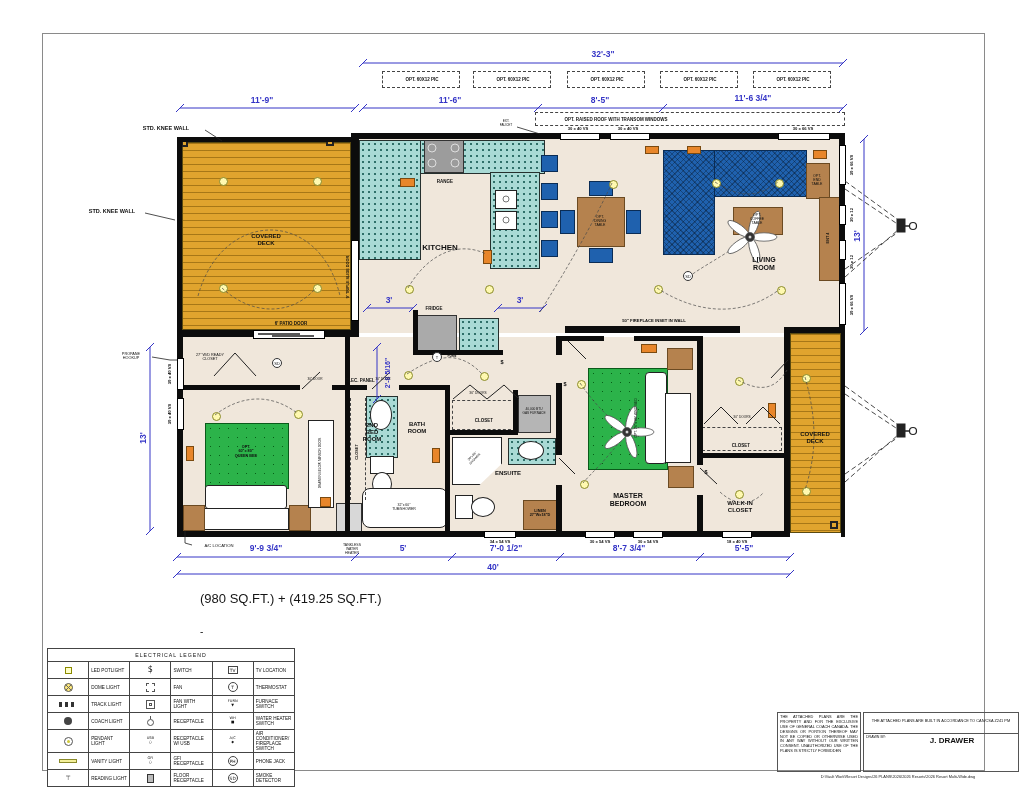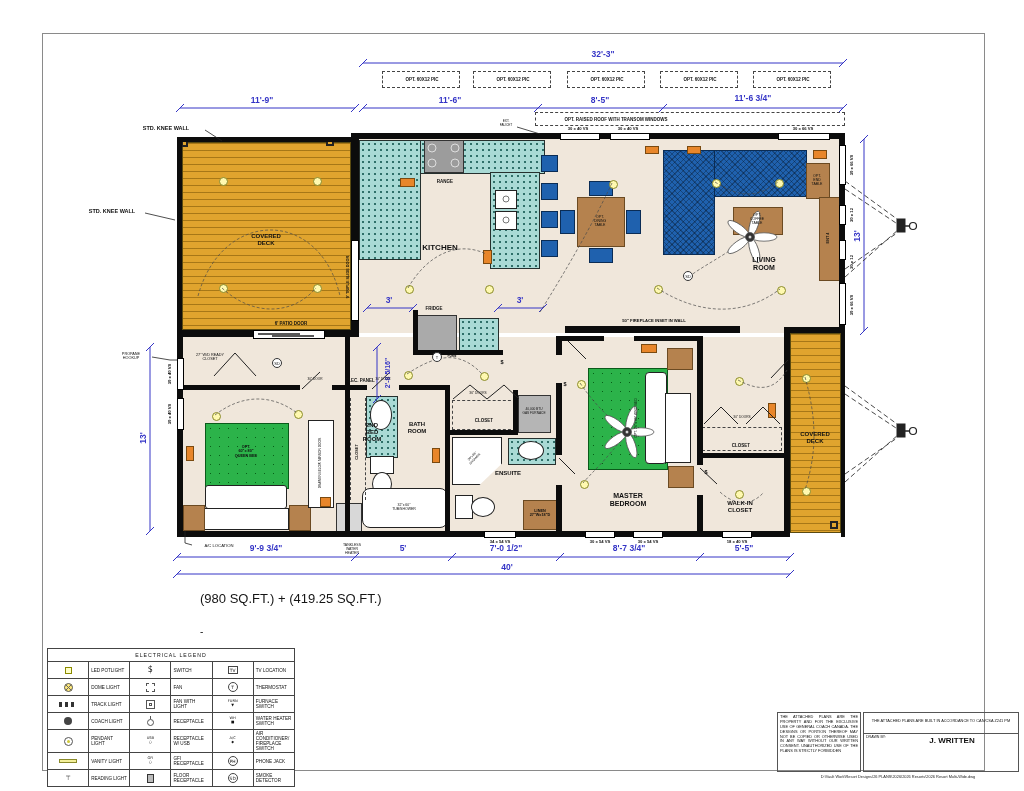--- a/index.html
+++ b/index.html
@@ -344,21 +344,21 @@
   <div class="dimlbl r90" style="left:143px;top:438px;">13'</div>
   <div class="dimlbl r90" style="left:857px;top:236px;">13'</div>
   <div class="dimlbl" style="left:389px;top:300px;">3'</div>
   <div class="dimlbl" style="left:520px;top:300px;">3'</div>
   <div class="dimlbl r90" style="left:387px;top:373px;font-size:7px;">2'-8 5/16"</div>
   <div class="dimlbl" style="left:266px;top:548px;">9'-9 3/4"</div>
   <div class="dimlbl" style="left:403px;top:548px;">5'</div>
   <div class="dimlbl" style="left:506px;top:548px;">7'-0 1/2"</div>
   <div class="dimlbl" style="left:629px;top:548px;">8'-7 3/4"</div>
   <div class="dimlbl" style="left:744px;top:548px;">5'-5"</div>
-  <div class="dimlbl" style="left:507px;top:567px;">40'</div>
+  <div class="dimlbl" style="left:493px;top:567px;">40'</div>
 
   <div class="lbl s42 b" style="left:578px;top:129px;">30 x 40 VS</div>
   <div class="lbl s42 b" style="left:628px;top:129px;">30 x 40 VS</div>
   <div class="lbl s42 b" style="left:803px;top:129px;">30 x 66 VS</div>
   <div class="lbl s42 b r90" style="left:852px;top:165px;">30 x 66 VS</div>
   <div class="lbl s42 b r90" style="left:852px;top:215px;">30 x 12</div>
   <div class="lbl s42 b r90" style="left:852px;top:262px;">30 x 12</div>
   <div class="lbl s42 b r90" style="left:852px;top:305px;">30 x 66 VS</div>
   <div class="lbl s42 b r90" style="left:170px;top:374px;">30 x 40 VS</div>
   <div class="lbl s42 b r90" style="left:170px;top:414px;">30 x 40 VS</div>
@@ -516,18 +516,18 @@
         </tr>
       </tbody>
   </table>
 
   <div class="titleblk">
     <div class="infoL">THE ATTACHED PLANS ARE THE PROPERTY AND FOR THE EXCLUSIVE USE OF GENERAL COACH CANADA. THE DESIGNS OR PORTION THEREOF MAY NOT BE COPIED OR OTHERWISE USED IN ANY WAY WITHOUT OUR WRITTEN CONSENT. UNAUTHORIZED USE OF THE PLANS IS STRICTLY FORBIDDEN</div>
     <div class="infoR">
       <div class="comp">THE ATTACHED PLANS ARE BUILT IN ACCORDANCE TO CAN/CSA Z241 PM</div>
       <div style="height:14px;">
         <span class="cellLab" style="float:left;">DRAWN BY:</span>
-        <div style="font-size:8px;font-weight:bold;text-align:center;padding-top:2px;">J. WRITTEN</div>
+        <div style="font-size:8px;font-weight:bold;text-align:center;padding-top:2px;">J. DRAWER</div>
       </div>
     </div>
     <div class="path">D:\Vault Work\Resort Designs\26 PLANS\2026\2026 Resorts\2026 Resort Multi-Wide.dwg</div>
   </div>
 </div>
 
 </body></html>

